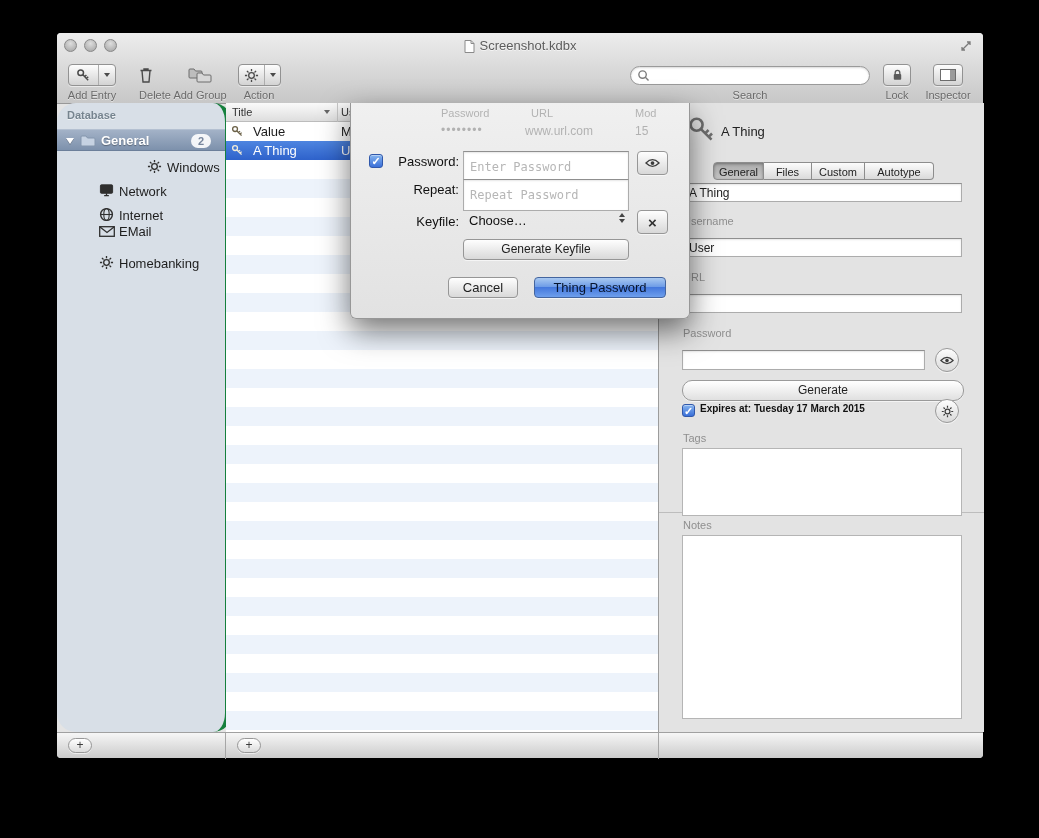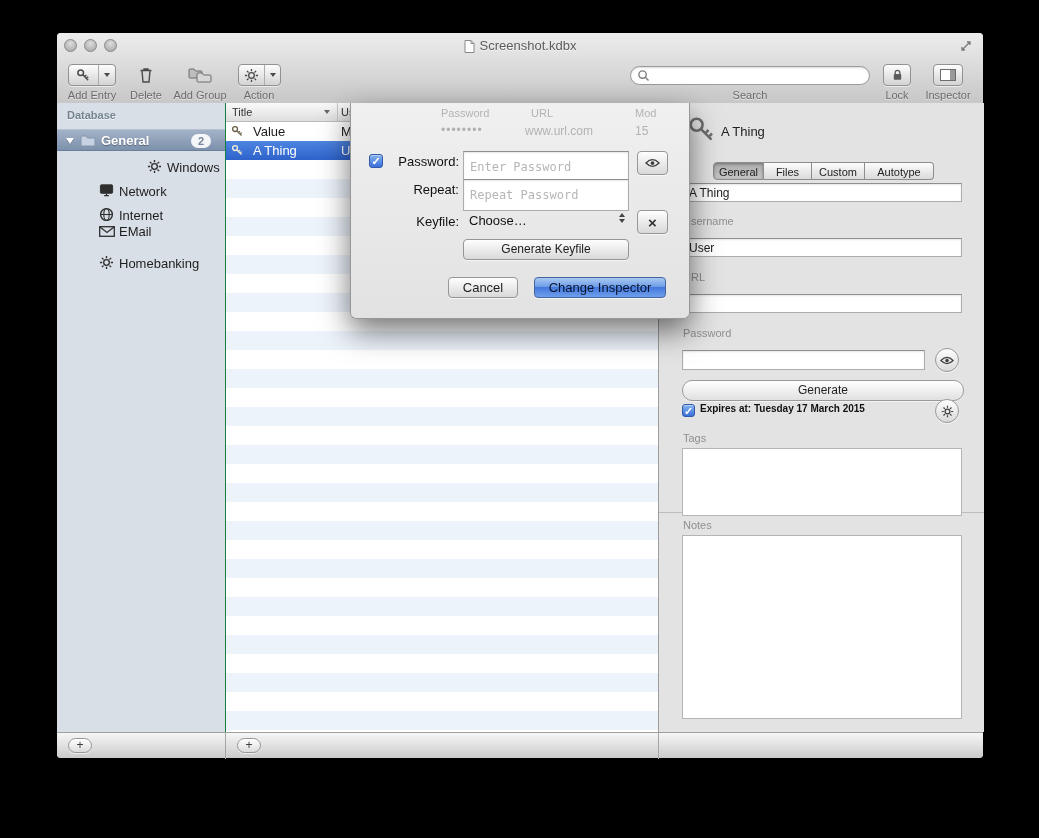--- a/index.html
+++ b/index.html
@@ -25,21 +25,21 @@
           display:flex;align-items:center;}
   .segsep{width:1px;align-self:stretch;background:#adadad;}
   .iconbtn{position:absolute;top:32px;display:flex;align-items:center;justify-content:center;}
   .tri-dn-sm{width:0;height:0;border-left:3.5px solid transparent;border-right:3.5px solid transparent;border-top:4.5px solid #4a4a4a;}
   #search-field{position:absolute;left:573px;top:33px;width:240px;height:19px;box-sizing:border-box;border-radius:10px;
           background:#fff;border:1px solid #9a9a9a;box-shadow:inset 0 1px 2px rgba(0,0,0,.15);
           display:flex;align-items:center;padding:0 6px;font-size:12px;color:#333;}
 
   
   #sidebar{position:absolute;left:0;top:70px;width:168px;height:629px;background:#d8dfe7;
-           border-right:1px solid #15803d;box-sizing:content-box;}
+           border-right:7px solid #15803d;box-sizing:content-box;border-radius:19px;}
   #sidebar-header{position:absolute;left:10px;top:6px;font-size:11px;font-weight:bold;color:#76848f;
            text-shadow:0 1px 0 rgba(255,255,255,.6);}
   #group-row{position:absolute;left:0;top:26px;width:168px;height:22px;
            background:linear-gradient(#a3b2c7,#7d91ac);border-top:1px solid #b4c0d1;border-bottom:1px solid #6c7f9a;
            box-sizing:border-box;}
   #group-row .lbl{position:absolute;left:44px;top:3px;font-size:13px;font-weight:bold;color:#fff;
            text-shadow:0 1px 1px rgba(0,0,0,.35);}
   #group-badge{position:absolute;right:14px;top:3.5px;min-width:20px;height:14px;border-radius:8px;
            background:rgba(255,255,255,.9);color:#77869c;font-size:11px;font-weight:bold;line-height:14px;text-align:center;padding:0 4px;box-sizing:border-box;}
   .disc{width:0;height:0;border-left:4.5px solid transparent;border-right:4.5px solid transparent;border-top:6px solid #fff;
@@ -145,21 +145,21 @@
           </div>
       </div>
       <div class="cap" style="left:0;width:70px;">Add Entry</div>
 
       <div class="iconbtn" style="left:78px;width:22px;height:20px;">
         <svg width="16" height="18" viewBox="0 0 16 18">
             <path d="M2.5 4.5h11M6 4.5V3h4v1.5" fill="none" stroke="#4a4a4a" stroke-width="1.4"></path>
             <path d="M4 4.5 5 16h6l1-11.5" fill="none" stroke="#4a4a4a" stroke-width="1.4"></path>
           </svg>
       </div>
-      <div class="cap" style="left:59px;width:60px;">Delete</div>
+      <div class="cap" style="left:68px;width:60px;">Delete</div>
 
       <div class="iconbtn" style="left:128px;width:30px;height:20px;">
         <svg width="24" height="17" viewBox="0 0 24 17">
             <path d="M1 3a1 1 0 0 1 1-1h4l1.5 2H13a1 1 0 0 1 1 1v5a1 1 0 0 1-1 1H2a1 1 0 0 1-1-1z" fill="#bdbdbd" stroke="#6c6c6c"></path>
             <path d="M9 7a1 1 0 0 1 1-1h4l1.5 2H22a1 1 0 0 1 1 1v5a1 1 0 0 1-1 1H10a1 1 0 0 1-1-1z" fill="#d7d7d7" stroke="#6c6c6c"></path>
           </svg>
       </div>
       <div class="cap" style="left:103px;width:80px;">Add Group</div>
 
       <div class="segbtn" style="left:181px;width:43px;">
@@ -369,17 +369,17 @@
           <div class="tri-up"></div>
           <div class="tri-dn"></div>
         </div>
       <div class="sqbtn" style="top:107px;">
         <span style="font-size:15px;font-weight:bold;color:#333;line-height:15px;">×</span>
       </div>
 
       <div class="pushbtn" style="left:112px;top:136px;width:166px;font-size:12px;">Generate Keyfile</div>
 
       <div class="pushbtn" style="left:97px;top:174px;width:70px;">Cancel</div>
-      <div class="pushbtn defbtn" style="left:183px;top:174px;width:132px;">Change Inspector</div>
+      <div class="pushbtn defbtn" style="left:183px;top:174px;width:132px;">Thing Password</div>
     </div>
 
   </div>
 </div>
 
 </body></html>

